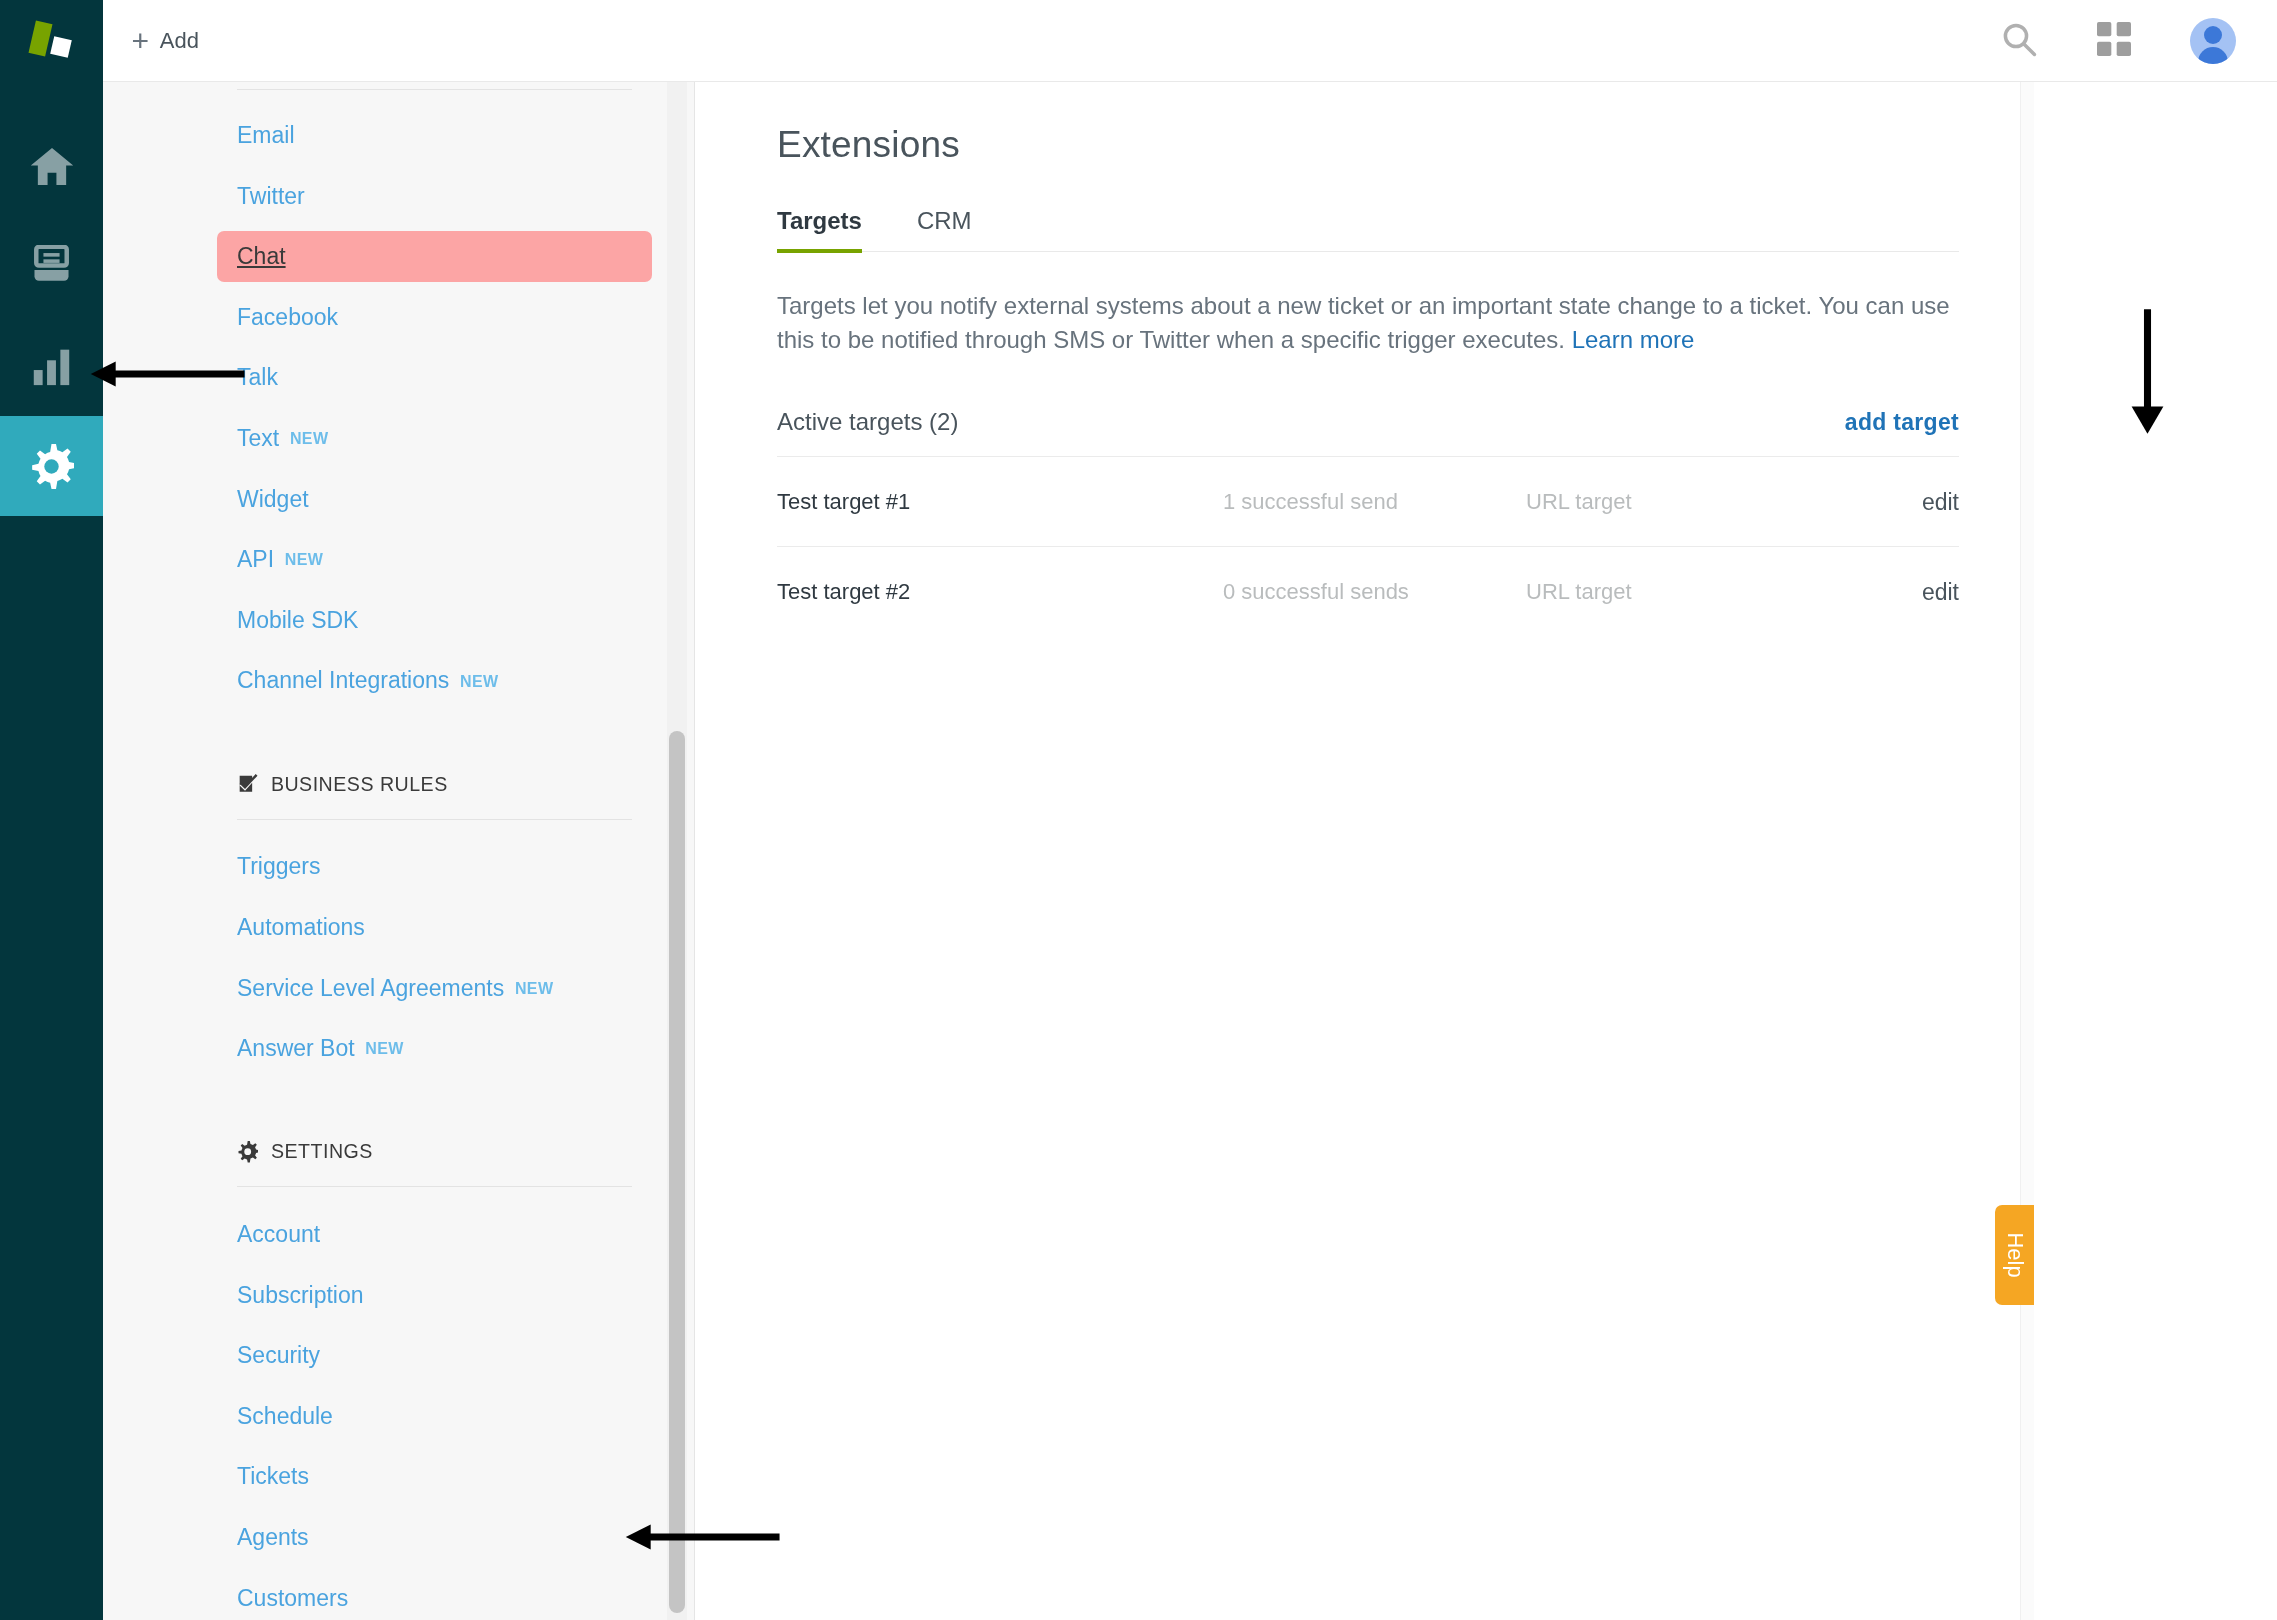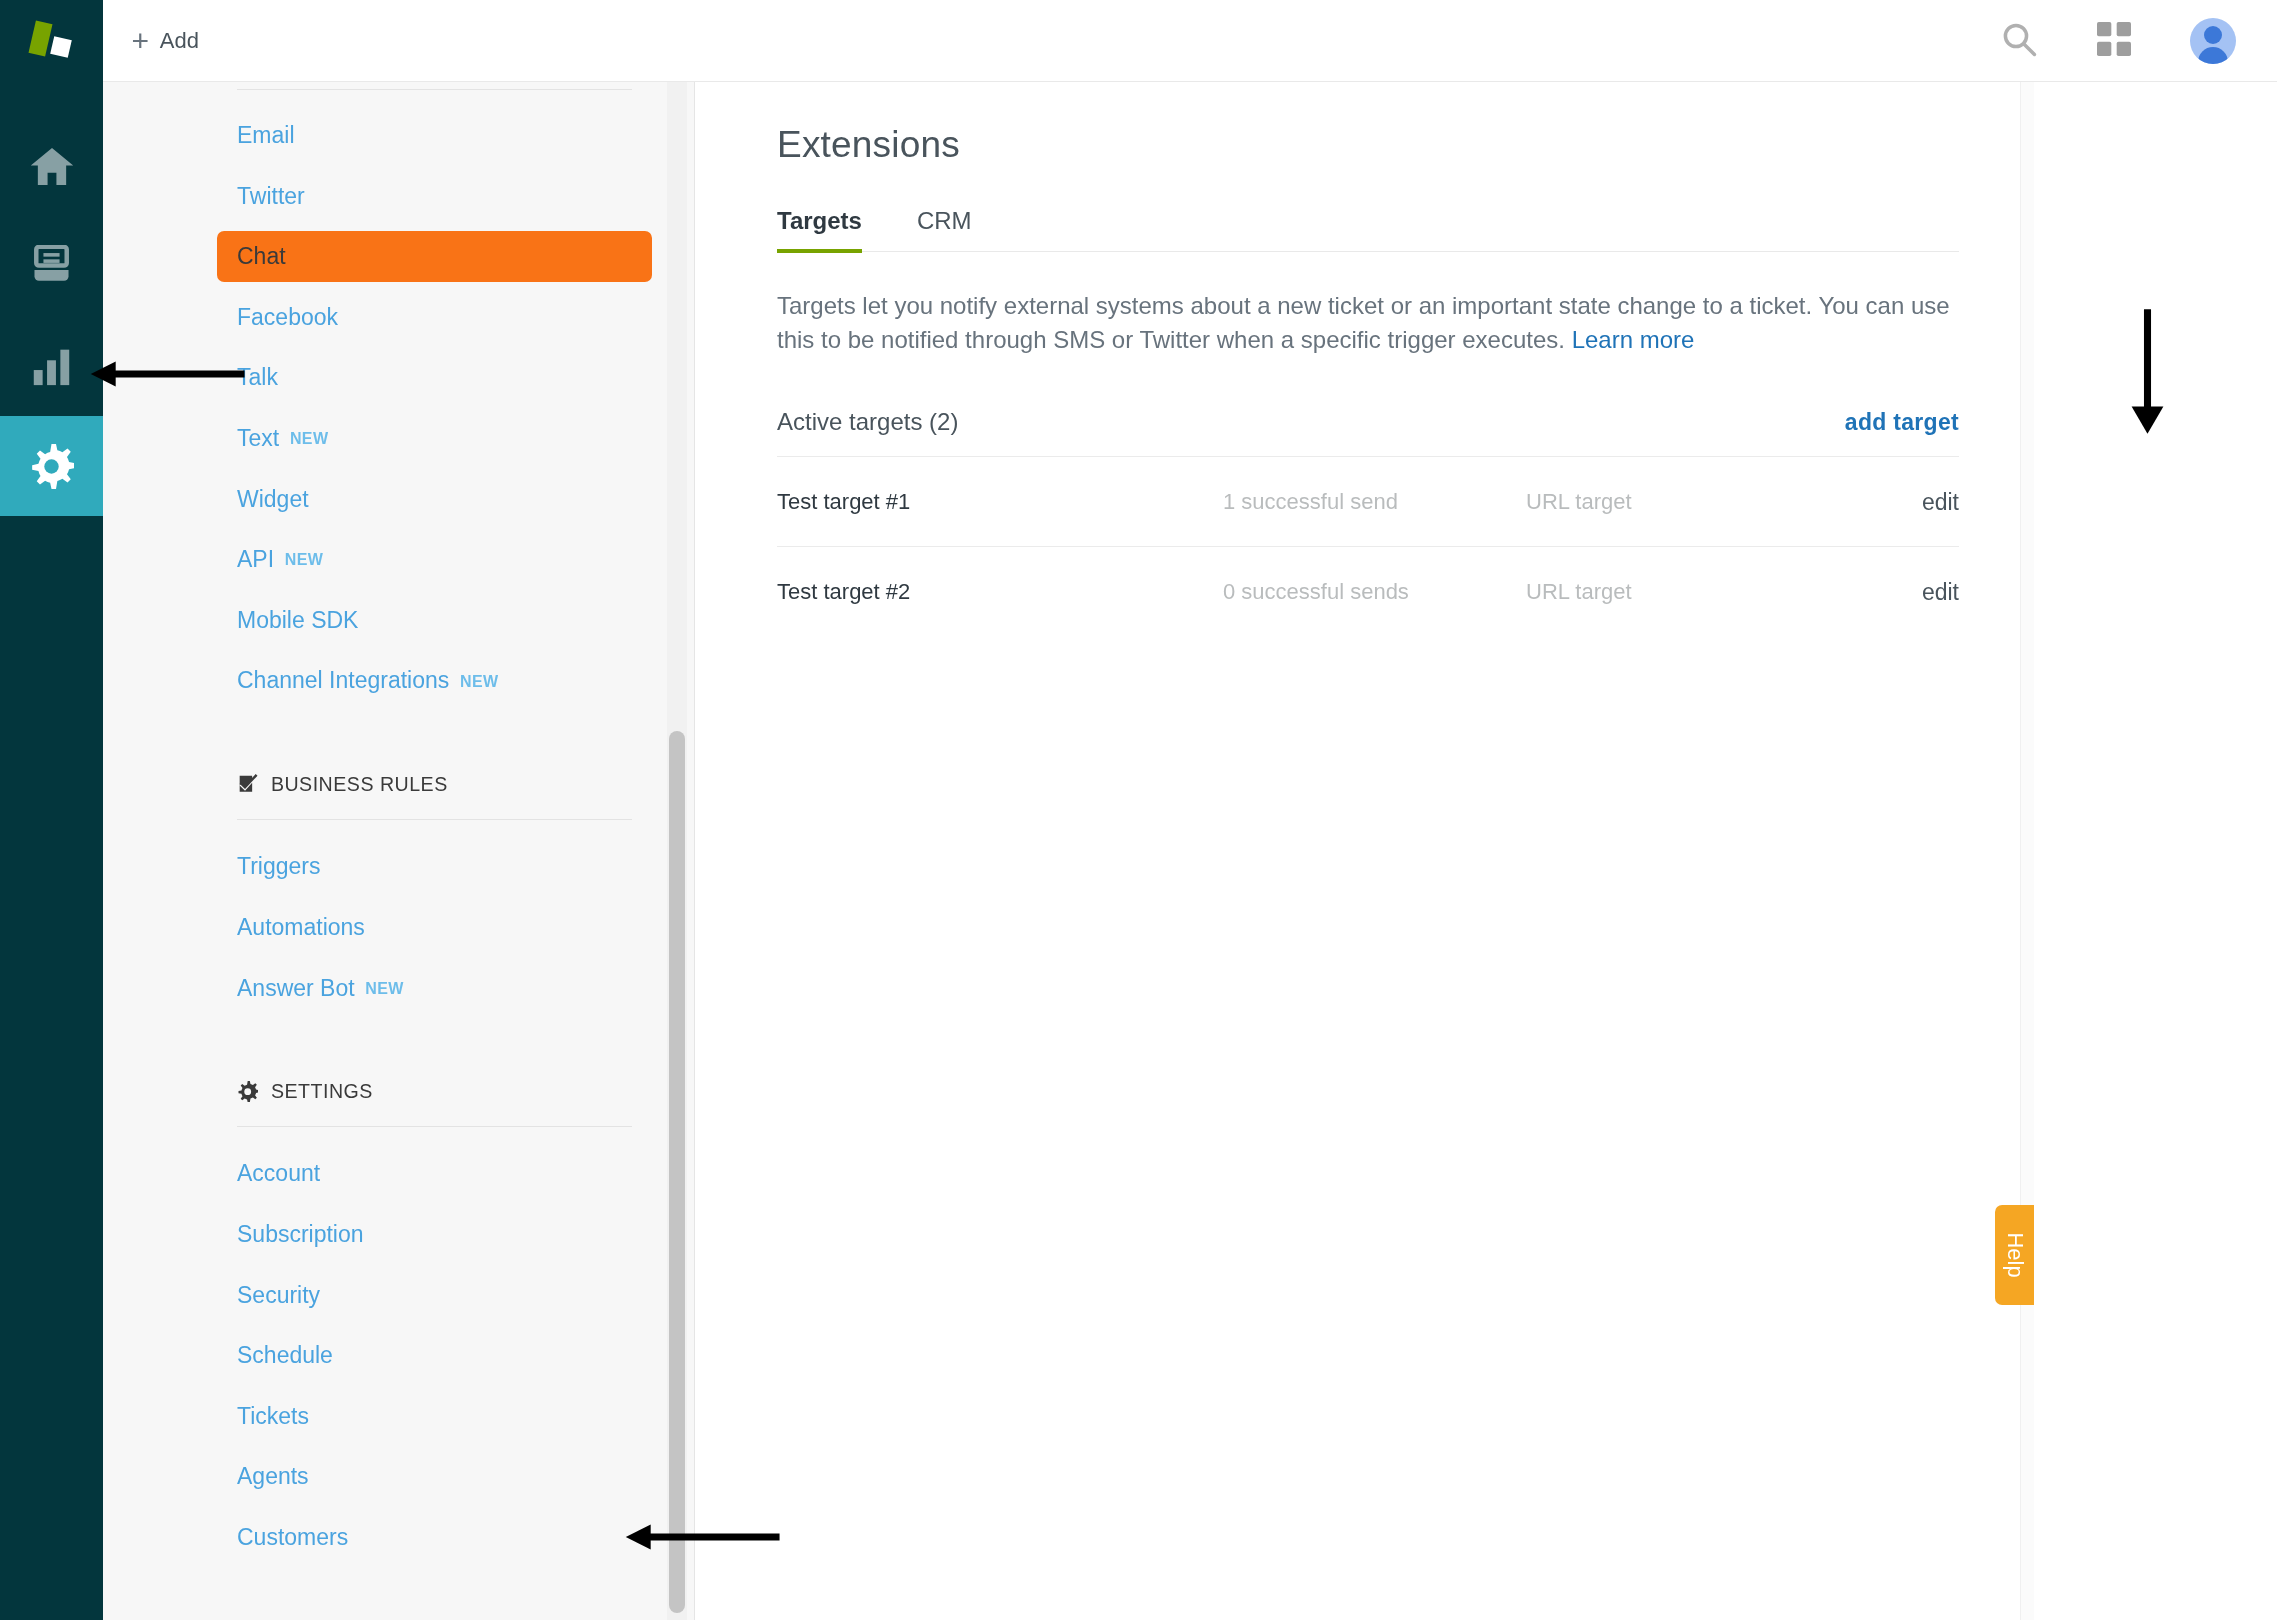--- a/index.html
+++ b/index.html
@@ -75,22 +75,23 @@
     line-height: 1;
     color: #4aa3df;
     padding: 14.3px 19.6px;
     margin: 0 -19.6px;
     border-radius: 7.1px;
     cursor: pointer;
     white-space: nowrap;
   }
   .nav-item + .nav-item { margin-top: 9px; }
   .nav-item.selected {
-    background: #f97316;
+    background: #fca5a5;
     color: #3a3a3a;
+    text-decoration: underline;
   }
   .nav-item .badge-new {
     font-size: 16px;
     font-weight: bold;
     color: #6dbdea;
     letter-spacing: 0.4px;
     margin-left: 10.7px;
     vertical-align: 1.8px;
   }
   .nav-section {
@@ -328,20 +329,21 @@
               <path fill="#3a3a3a" d="M3 3 h14 v4 l-8 9 -4-4 -2 2 6 6 8-9 v10 H3 Z"></path>
               <path fill="#3a3a3a" d="M21 1 l-12 13 -4-4 -2 2 6 6 14-15 z"></path>
             </svg>
         </span>
         <span>BUSINESS RULES</span>
       </div>
       <div class="nav-section-rule"></div>
       <div>
         <a class="nav-item"><span>Triggers</span></a>
         <a class="nav-item"><span>Automations</span></a>
+        <a class="nav-item"><span>Service Level Agreements</span><span class="badge-new">NEW</span></a>
         <a class="nav-item"><span>Answer Bot</span><span class="badge-new">NEW</span></a>
       </div>
 
       <div class="nav-section">
         <span>
           <svg width="21.4" height="21.4" viewBox="0 0 50 50">
             <path fill="#3a3a3a" d="M25 0 l5 0 1.5 7 a18 18 0 0 1 5.6 2.3 l5.7-4.2 3.6 3.6 -4.2 5.7 a18 18 0 0 1 2.3 5.6 l7 1.5 0 5 -7 1.5 a18 18 0 0 1 -2.3 5.6 l4.2 5.7 -3.6 3.6 -5.7-4.2 a18 18 0 0 1 -5.6 2.3 L30 50 l-5 0 -1.5-7 a18 18 0 0 1 -5.6-2.3 l-5.7 4.2 -3.6-3.6 4.2-5.7 a18 18 0 0 1 -2.3-5.6 L3.5 28.5 l0-5 7-1.5 a18 18 0 0 1 2.3-5.6 L8.6 10.7 l3.6-3.6 5.7 4.2 a18 18 0 0 1 5.6-2.3 Z"></path>
             <circle cx="25" cy="25" r="8" fill="#f7f7f7"></circle>
           </svg>
         </span>

